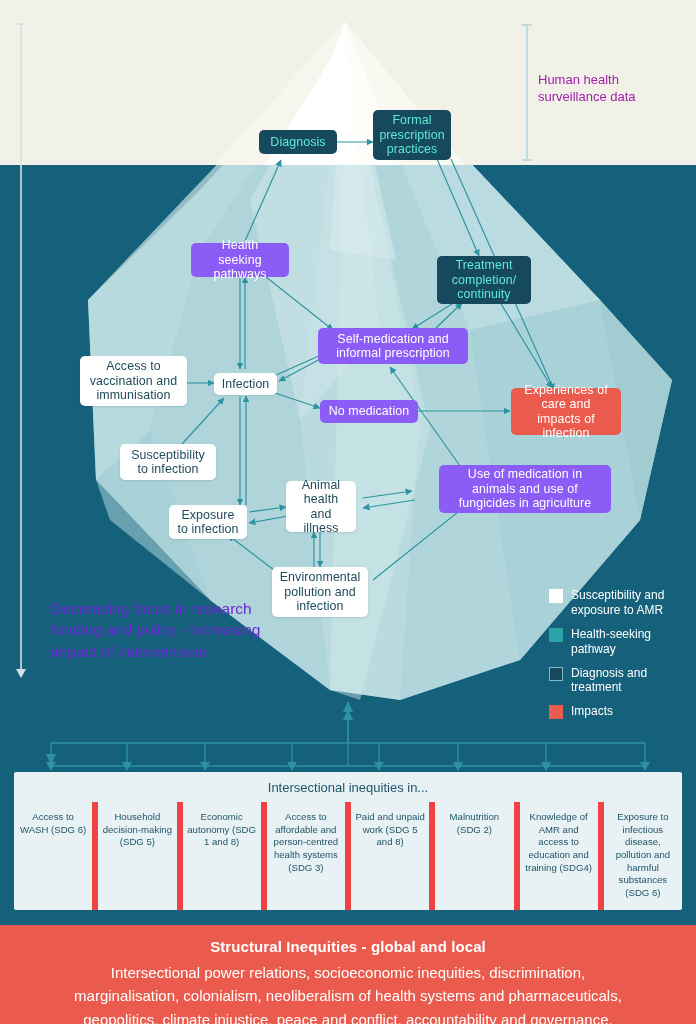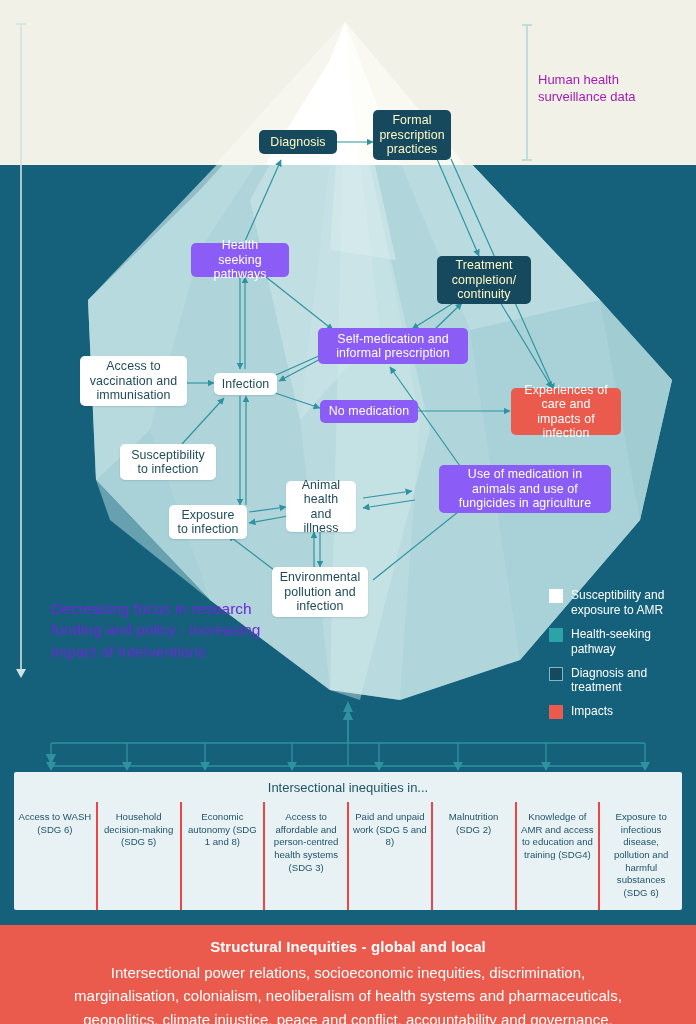--- a/index.html
+++ b/index.html
@@ -23,21 +23,21 @@
   svg.layer *{vector-effect:none;}
   
   .node{
     position:absolute;border-radius:5px;box-sizing:border-box;
     display:flex;align-items:center;justify-content:center;
     text-align:center;line-height:1.16;padding:5px 8px;
     font-size:12.4px;letter-spacing:.1px;
   }
   .node.white{background:#FFFFFF;color:#1F4B5B;box-shadow:0 1px 2px rgba(0,40,60,.12);}
   .node.teal {background:#8b5cf6;color:#FFFFFF;}
-  .node.navy {background:#17495E;color:#fef9c3;}
+  .node.navy {background:#17495E;color:#5eead4;}
   .node.red  {background:#EB5B4D;color:#FFFFFF;}
 
   
   .caption-right{
     position:absolute;left:538px;top:72px;width:150px;
     color:#a21caf;font-size:13px;line-height:1.28;font-weight:400;
   }
   
   .caption-left{
     position:absolute;left:28px;top:598px;width:225px;
@@ -57,21 +57,21 @@
   .sdg-panel{
     position:absolute;left:14px;top:772px;width:668px;height:138px;
     background:#E8F1F4;border-radius:2px;display:flex;flex-direction:column;
   }
   .sdg-title{
     height:30px;display:flex;align-items:center;justify-content:center;
     color:#1F5468;font-size:13px;
   }
   .sdg-cols{flex:1;display:flex;}
   .sdg-col{
-    flex:1 1 0;border-left:2px solid #ef4444;
+    flex:1 1 0;border-left:6px solid #ef4444;
     padding:9px 4px 0 4px;text-align:center;
     color:#1F5468;font-size:9.6px;line-height:1.32;
   }
   .sdg-col:first-child{border-left:none;}
 
   
   .red-title{
     position:absolute;left:0;top:938px;width:696px;text-align:center;
     color:#FFFFFF;font-size:15px;font-weight:bold;letter-spacing:.1px;
   }

